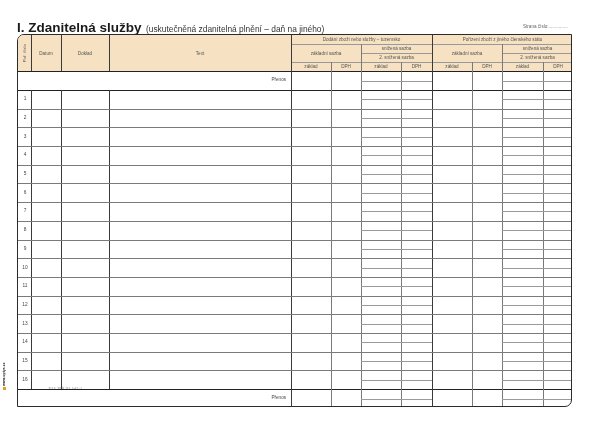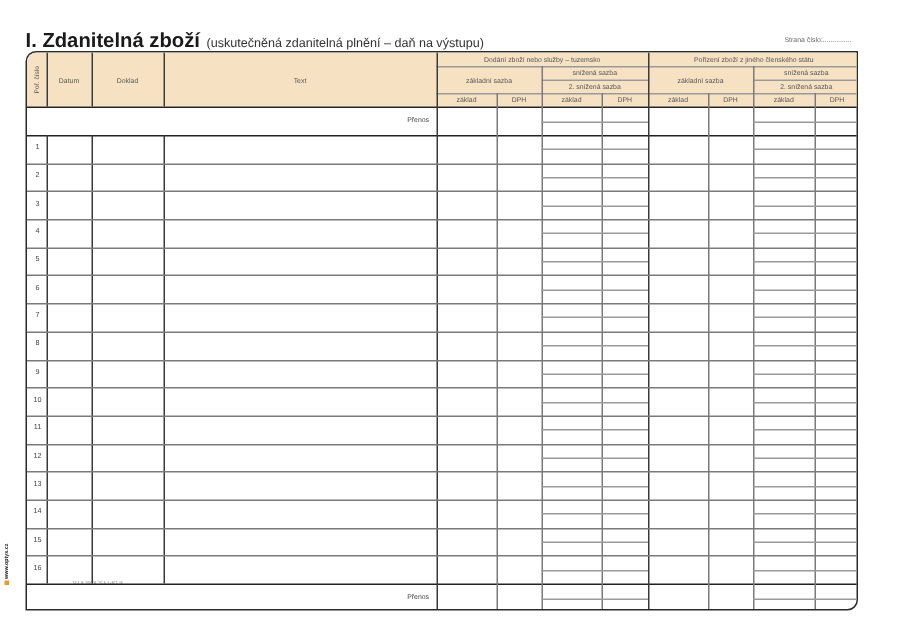--- a/index.html
+++ b/index.html
@@ -22,22 +22,22 @@
   .hl.thick { border-top:1.6px solid #222; }
   .hl.light { border-top:1px solid #9a9a9a; }
   .rownum { position:absolute; font-size:4.8px; color:#444; width:12px; text-align:center; }
   .vert { writing-mode:vertical-rl; transform:rotate(180deg); font-size:4.4px; }
   .prenos { position:absolute; font-size:4.6px; color:#444; text-align:right; }
 </style>
 </head>
 <body>
 
 <div class="title">
-  <span class="main">I. Zdanitelná zboží</span>
-  <span class="sub">(uskutečněná zdanitelná plnění – daň na výstupu)</span>
+  <span class="main">I. Zdanitelná služby</span>
+  <span class="sub">(uskutečněná zdanitelná plnění – daň na jiného)</span>
 </div>
 <div class="page-no">Strana číslo:...............</div>
 
 <div class="side-note">
   <span><span>© OPTYS, spol. s r.o. </span><i></i> <b>www.optys.cz</b></span>
 </div>
 
 <div class="frame" id="frame">
 
   <div class="cell hdr" style="left:0;top:0;width:13px;height:36px;">

